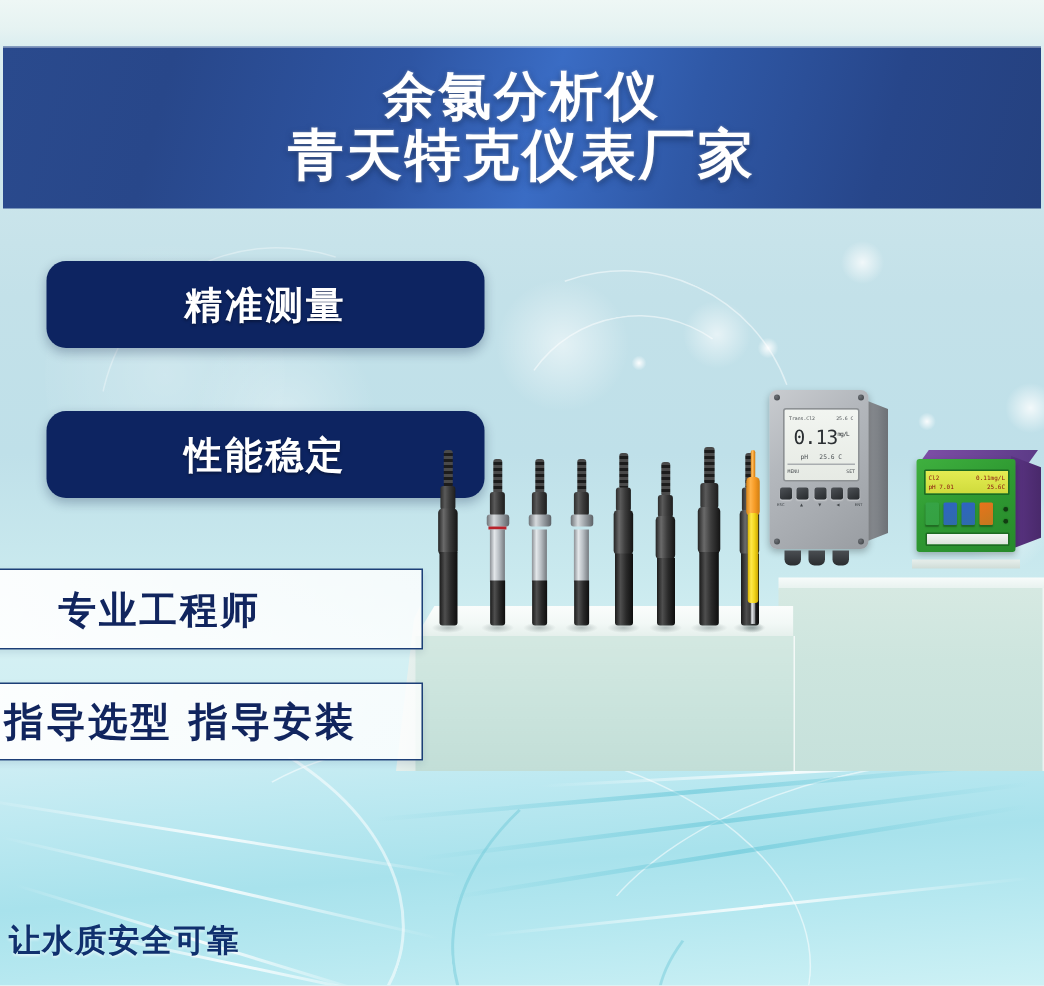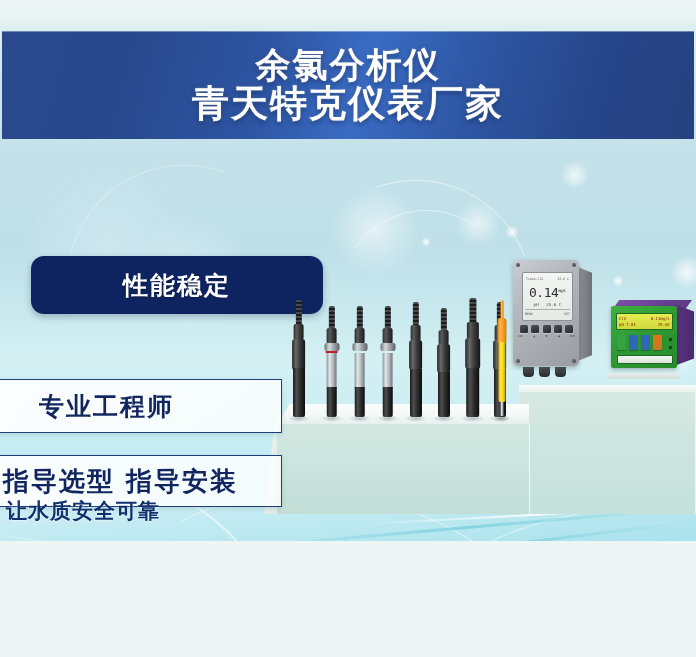--- a/index.html
+++ b/index.html
@@ -3,21 +3,21 @@
 <meta charset="utf-8">
 <title>余氯分析仪</title>
 <style>
   html,body{margin:0;padding:0;}
   body{
     width:696px;height:657px;overflow:hidden;
     font-family:"Liberation Sans","DejaVu Sans",sans-serif;
     background:#eef6f5;
   }
   .poster{
-    position:relative;width:696px;height:541px;overflow:hidden;
+    position:relative;width:696px;height:657px;overflow:hidden;
     background:linear-gradient(180deg,#e9f4f3 0%,#dff0f1 4%,#cfe7ec 14%,#c3e1e9 30%,#bfe0e9 46%,#c9e9ee 58%,#d4f0f3 66%,#cdeef3 76%,#c2ecf3 86%,#b9e9f1 100%);
   }
 
   
   .blob{position:absolute;border-radius:50%;pointer-events:none;}
   .bk1{left:330px;top:185px;width:90px;height:90px;background:radial-gradient(circle,rgba(255,255,255,.55),rgba(255,255,255,0) 70%);}
   .bk2{left:455px;top:200px;width:46px;height:46px;background:radial-gradient(circle,rgba(255,255,255,.6),rgba(255,255,255,0) 70%);}
   .bk3{left:560px;top:160px;width:30px;height:30px;background:radial-gradient(circle,rgba(255,255,255,.75),rgba(255,255,255,0) 68%);}
   .bk4{left:505px;top:225px;width:14px;height:14px;background:radial-gradient(circle,rgba(255,255,255,.9),rgba(255,255,255,0) 70%);}
   .bk5{left:421px;top:237px;width:10px;height:10px;background:radial-gradient(circle,rgba(255,255,255,.95),rgba(255,255,255,0) 70%);}
@@ -58,21 +58,21 @@
   
   .pill{
     position:absolute;border-radius:13px;background:#0d2461;
     display:flex;align-items:center;justify-content:center;
     box-shadow:0 3px 7px rgba(12,30,70,.28);
   }
   .pill span{color:#fff;font-weight:bold;font-size:25px;letter-spacing:2px;
     font-family:"DejaVu Sans","Liberation Sans",sans-serif;
     text-shadow:0 1px 2px rgba(0,0,0,.35);}
   .pill1{left:31px;top:174px;width:292px;height:58px;}
-  .pill2{left:31px;top:256px;width:292px;height:58px;}
+  .pill2{left:31px;top:274px;width:292px;height:58px;}
 
   
   .obox{
     position:absolute;left:-10px;
     border:1.6px solid #1d3f77;
     background:linear-gradient(100deg,rgba(255,255,255,.93),rgba(255,255,255,.80));
     display:flex;align-items:center;
     box-shadow:0 2px 5px rgba(20,50,90,.12);
   }
   .obox span{color:#11255e;font-weight:bold;letter-spacing:2px;
@@ -225,20 +225,23 @@
 
   <div class="topstrip"></div>
 
   <div class="banner">
     <div class="banner-inner">
       <div class="btitle btitle1">余氯分析仪</div>
       <div class="btitle btitle2">青天特克仪表厂家</div>
     </div>
   </div>
 
+  <div class="pill pill1">
+    <span>精准测量</span>
+  </div>
   <div class="pill pill2">
     <span>性能稳定</span>
   </div>
 
   <div class="waves">
     <div class="swirl" style="left:-60px;top:-30px;width:330px;height:230px;transform:rotate(18deg);"></div>
     <div class="swirl" style="left:120px;top:-10px;width:420px;height:260px;transform:rotate(8deg);border-width:1.5px;"></div>
     <div class="swirl2" style="left:300px;top:-40px;width:470px;height:300px;transform:rotate(-6deg);"></div>
     <div class="swirl" style="left:380px;top:10px;width:400px;height:210px;transform:rotate(-14deg);border-width:1.5px;"></div>
     <div class="swirl2" style="left:430px;top:40px;width:330px;height:160px;transform:rotate(-20deg);"></div>
@@ -335,21 +338,21 @@
       <div class="tx-screw" style="left:3px;top:3px;"></div>
       <div class="tx-screw" style="right:3px;top:3px;"></div>
       <div class="tx-screw" style="left:3px;bottom:3px;"></div>
       <div class="tx-screw" style="right:3px;bottom:3px;"></div>
       <div class="tx-lcd">
         <div class="lcd-top">
           <span>Trans.Cl2</span>
           <span>25.6 C</span>
         </div>
         <div class="lcd-main">
-          <span>0.14</span><span class="lcd-unit">mg/L</span>
+          <span>0.13</span><span class="lcd-unit">mg/L</span>
         </div>
         <div class="lcd-row2">
           <span>pH</span>
           &nbsp;
           <span>25.6 C</span>
         </div>
         <div class="lcd-bot">
           <span>MENU</span>
           <span>SET</span>
         </div>

